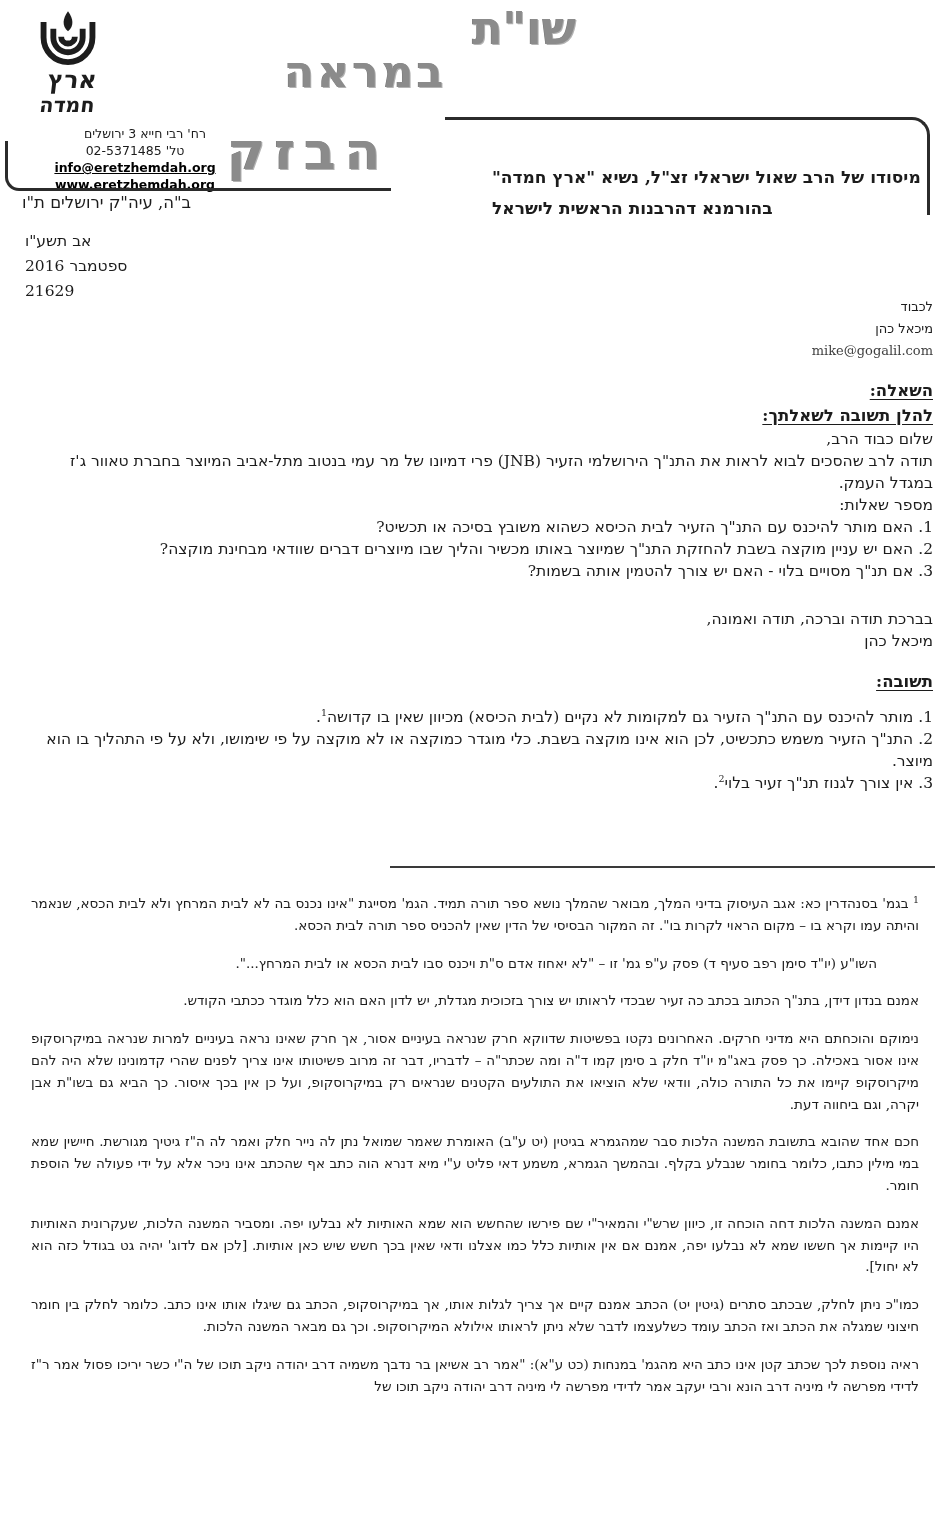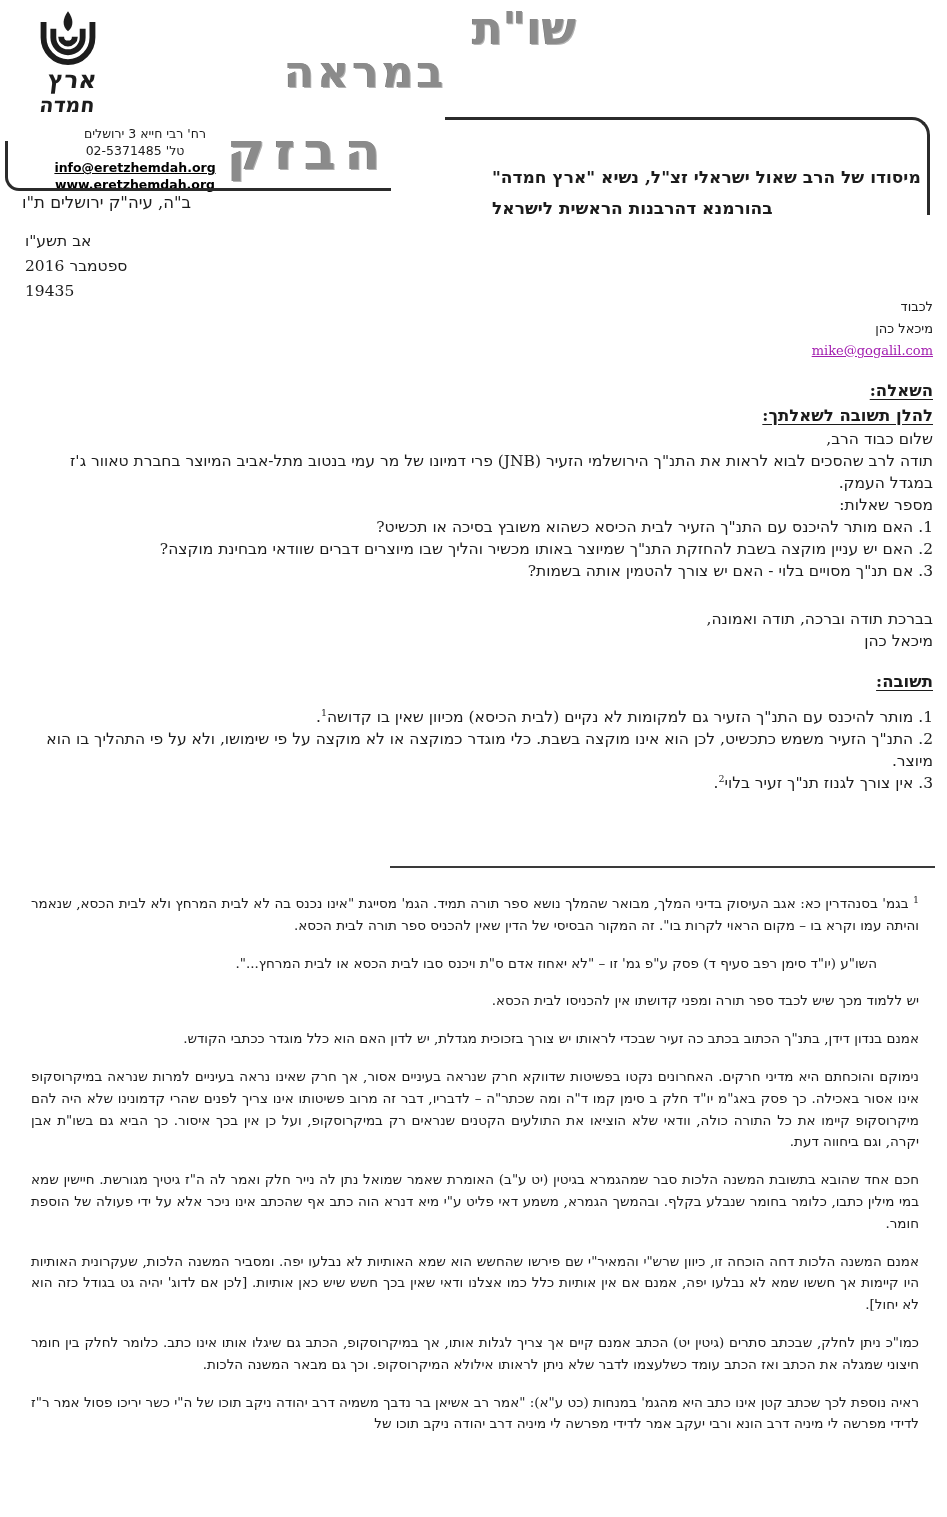--- a/index.html
+++ b/index.html
@@ -37,21 +37,21 @@
   .t1{left:472px;top:2px;font-size:45px;}
   .t2{left:284px;top:46px;font-size:44px;letter-spacing:3px;}
   .t3{left:227px;top:120px;font-size:52px;letter-spacing:9px;}
   .subtitle{
     position:absolute;left:492px;top:143px;
     font-size:17px;font-weight:bold;line-height:31px;white-space:nowrap;text-align:left;margin-top:19px;
   }
   
   .meta{position:absolute;left:25px;top:229px;font-size:15.5px;line-height:25px;text-align:left;}
   .addressee{position:absolute;right:14px;top:296px;font-size:13px;line-height:22px;text-align:right;}
-  .addressee .email{text-decoration:underline;color:#a21caf;}
+  .addressee .email{color:#404040;}
   
   .content{position:absolute;top:378px;right:14px;left:30px;font-size:15.5px;line-height:22px;}
   .content p{margin:0;}
   .h{font-size:16.5px;font-weight:bold;text-decoration:underline;text-underline-offset:3px;line-height:25px;}
   .greeting{margin-top:13px;}
   .closing{margin-top:26px;}
   .ans-h{margin-top:17px;}
   .answers{margin-top:12px;}
   sup{font-size:9.5px;line-height:0;}
   
@@ -96,21 +96,21 @@
   <div class="title-word t3">הבזק</div>
 
   <div class="subtitle">
     <div>מיסודו של הרב שאול ישראלי זצ"ל, נשיא "ארץ חמדה"</div>
     <div>בהורמנא דהרבנות הראשית לישראל</div>
   </div>
 
   <div class="meta">
     <div>אב תשע"ו</div>
     <div>ספטמבר 2016</div>
-    <div>19435</div>
+    <div>21629</div>
   </div>
 
   <div class="addressee">
     <div>לכבוד</div>
     <div>מיכאל כהן</div>
     <div class="email">mike@gogalil.com</div>
   </div>
 
   <div class="content">
     <div class="h">השאלה:</div>
@@ -136,21 +136,20 @@
       <p><span>2.</span> <span>התנ"ך הזעיר משמש כתכשיט, לכן הוא אינו מוקצה בשבת. כלי מוגדר כמוקצה או לא מוקצה על פי שימושו, ולא על פי התהליך בו הוא מיוצר.</span><sup></sup><span></span></p>
       <p><span>3.</span> <span>אין צורך לגנוז תנ"ך זעיר בלוי</span><sup>2</sup><span>.</span></p>
     </div>
   </div>
 
   <div class="footnotes">
     <div class="fn-sep"></div>
     <div class="fn-body">
       <p><sup>1</sup><span> בגמ' בסנהדרין כא: אגב העיסוק בדיני המלך, מבואר שהמלך נושא ספר תורה תמיד. הגמ' מסייגת "אינו נכנס בה לא לבית המרחץ ולא לבית הכסא, שנאמר והיתה עמו וקרא בו – מקום הראוי לקרות בו". זה המקור הבסיסי של הדין שאין להכניס ספר תורה לבית הכסא.</span></p>
       <p class="fn-indent"><sup></sup><span>השו"ע (יו"ד סימן רפב סעיף ד) פסק ע"פ גמ' זו – "לא יאחוז אדם ס"ת ויכנס סבו לבית הכסא או לבית המרחץ...".</span></p>
-      <p><sup></sup><span>יש ללמוד מכך שיש לכבד ספר תורה ומפני קדושתו אין להכניסו לבית הכסא.</span></p>
       <p><sup></sup><span>אמנם בנדון דידן, בתנ"ך הכתוב בכתב כה זעיר שבכדי לראותו יש צורך בזכוכית מגדלת, יש לדון האם הוא כלל מוגדר ככתבי הקודש.</span></p>
       <p><sup></sup><span>נימוקם והוכחתם היא מדיני חרקים. האחרונים נקטו בפשיטות שדווקא חרק שנראה בעיניים אסור, אך חרק שאינו נראה בעיניים למרות שנראה במיקרוסקופ אינו אסור באכילה. כך פסק באג"מ יו"ד חלק ב סימן קמו ד"ה ומה שכתר"ה – לדבריו, דבר זה מרוב פשיטותו אינו צריך לפנים שהרי קדמונינו שלא היה להם מיקרוסקופ קיימו את כל התורה כולה, וודאי שלא הוציאו את התולעים הקטנים שנראים רק במיקרוסקופ, ועל כן אין בכך איסור. כך הביא גם בשו"ת אבן יקרה, וגם ביחווה דעת.</span></p>
       <p><sup></sup><span>חכם אחד שהובא בתשובת המשנה הלכות סבר שמהגמרא בגיטין (יט ע"ב) האומרת שאמר שמואל נתן לה נייר חלק ואמר לה ה"ז גיטיך מגורשת. חיישין שמא במי מילין כתבו, כלומר בחומר שנבלע בקלף. ובהמשך הגמרא, משמע דאי פליט ע"י מיא דנרא הוה כתב אף שהכתב אינו ניכר אלא על ידי פעולה של הוספת חומר.</span></p>
       <p><sup></sup><span>אמנם המשנה הלכות דחה הוכחה זו, כיוון שרש"י והמאיר"י שם פירשו שהחשש הוא שמא האותיות לא נבלעו יפה. ומסביר המשנה הלכות, שעקרונית האותיות היו קיימות אך חששו שמא לא נבלעו יפה, אמנם אם אין אותיות כלל כמו אצלנו ודאי שאין בכך חשש שיש כאן אותיות. [לכן אם לדוג' יהיה גט בגודל כזה הוא לא יחול].</span></p>
       <p><sup></sup><span>כמו"כ ניתן לחלק, שבכתב סתרים (גיטין יט) הכתב אמנם קיים אך צריך לגלות אותו, אך במיקרוסקופ, הכתב גם שיגלו אותו אינו כתב. כלומר לחלק בין חומר חיצוני שמגלה את הכתב ואז הכתב עומד כשלעצמו לדבר שלא ניתן לראותו אילולא המיקרוסקופ. וכך גם מבאר המשנה הלכות.</span></p>
       <p><sup></sup><span>ראיה נוספת לכך שכתב קטן אינו כתב היא מהגמ' במנחות (כט ע"א): "אמר רב אשיאן בר נדבך משמיה דרב יהודה ניקב תוכו של ה"י כשר יריכו פסול אמר ר"ז לדידי מפרשה לי מיניה דרב הונא ורבי יעקב אמר לדידי מפרשה לי מיניה דרב יהודה ניקב תוכו של</span></p>
     </div>
   </div>
 
 </div>

